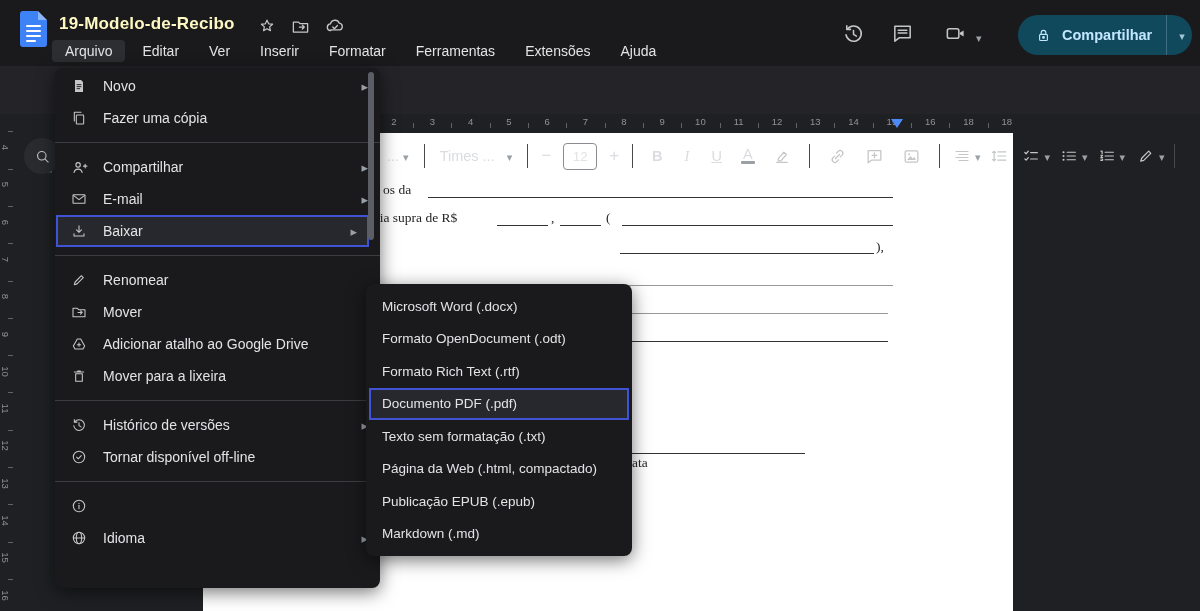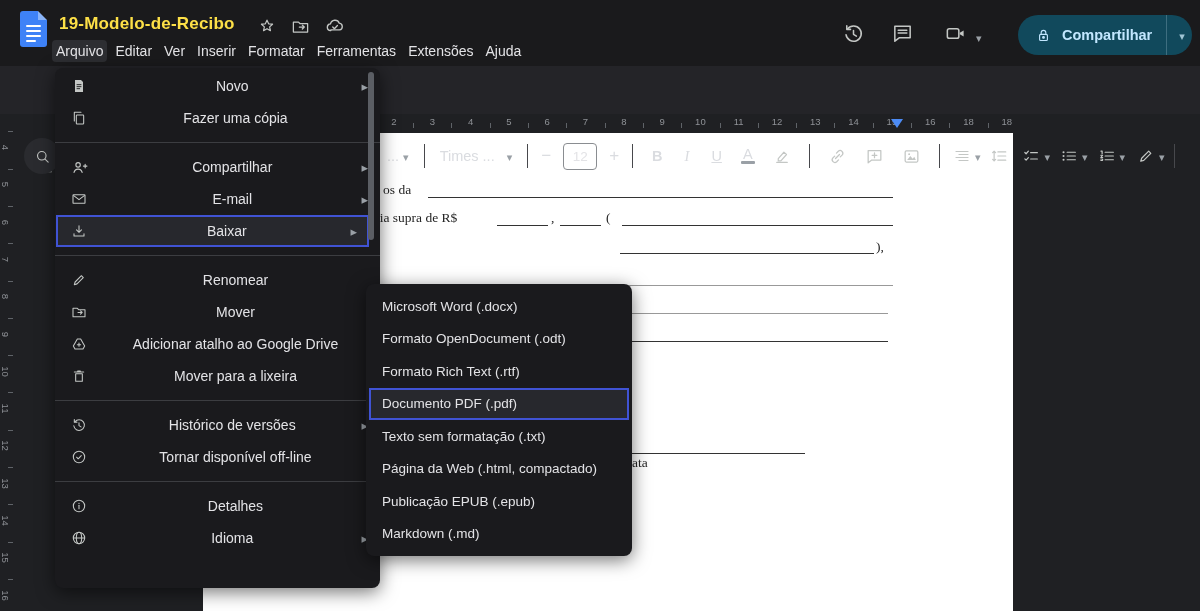--- a/index.html
+++ b/index.html
@@ -12,24 +12,24 @@
   .page{position:absolute;left:203px;top:133px;width:810px;height:478px;background:#ffffff;}
   
   .ic{display:inline-block;vertical-align:middle;}
   .ic svg{display:block;}
   .ic path,.ic rect,.ic circle,.ic ellipse,.ic polyline{stroke:#c4c7c5;fill:none;stroke-width:1.6;stroke-linecap:round;stroke-linejoin:round;}
   .ic .fil{fill:#c4c7c5;stroke:none;}
   
   .logo{position:absolute;left:20px;top:11px;width:27px;height:36px;background:#3e82f7;border-radius:3px;}
   .logo:before{content:"";position:absolute;right:0;top:0;border-style:solid;border-width:0 9px 9px 0;border-color:#1a1a1c #1a1a1c #8ab4f8 #8ab4f8;}
   .logo .ln{position:absolute;left:6px;width:15px;height:2.4px;background:#fff;border-radius:1px;}
-  .doc-title{position:absolute;left:59px;top:14px;font-size:17px;font-weight:600;color:#fde047;letter-spacing:.2px;}
+  .doc-title{position:absolute;left:59px;top:14px;font-size:17px;font-weight:600;color:#fef9c3;letter-spacing:.2px;}
   .title-icons{position:absolute;left:258px;top:16px;display:flex;gap:15px;align-items:center;}
   .menubar{position:absolute;left:52px;top:40px;display:flex;gap:4px;font-size:14px;color:#e3e3e6;}
-  .menubar .mi{padding:3px 4px;border-radius:4px;cursor:default;}
+  .menubar .mi{padding:3px 13px;border-radius:4px;cursor:default;}
   .menubar .mi.active{background:#2d2e32;}
   .tb-icon{position:absolute;top:22px;}
   .share{position:absolute;left:1018px;top:15px;width:174px;height:40px;background:#11495c;border-radius:20px;display:flex;align-items:center;color:#c2e7ff;}
   .share .lbl{font-size:14.5px;font-weight:600;margin-left:10px;color:#c2e7ff;}
   .share .div{width:1px;height:40px;background:#3e6e80;margin-left:14px;}
   .share .ic path,.share .ic rect,.share .ic circle{stroke:#c2e7ff;}
   .caret{display:inline-block;}
   .caret:after{content:"▾";color:#9aa0a6;font-size:11px;line-height:1;}
   .share .caret:after{color:#9fc4d4;}
   
@@ -58,21 +58,21 @@
   .frag{position:absolute;font-family:"Liberation Serif",serif;font-size:13.5px;color:#252525;white-space:pre;}
   .uline{position:absolute;height:1px;background:#333;}
   .uline.gray{background:#999;}
   
   .menu-panel{position:absolute;left:55px;top:68px;width:325px;height:520px;background:#1a1a1d;border-radius:8px;
               box-shadow:0 4px 18px rgba(0,0,0,.55);padding:2px 0;box-sizing:border-box;}
   .submenu-panel{position:absolute;left:366px;top:248px;width:266px;height:272px;background:#1a1a1d;border-radius:8px;
               box-shadow:0 4px 18px rgba(0,0,0,.55);padding:6px 0;box-sizing:border-box;margin-top:36px;}
   .mrow{height:32px;display:flex;align-items:center;padding:0 12px 0 14px;color:#e3e3e6;font-size:14px;box-sizing:border-box;}
   .mrow .mic{width:20px;margin-right:14px;display:flex;justify-content:center;}
-  .mrow .mlabel{flex:1;white-space:nowrap;text-align:center;}
+  .mrow .mlabel{flex:1;white-space:nowrap;}
   .mrow .shortcut{color:#9aa0a6;font-size:13px;}
   .sub-arrow:after{content:"▸";color:#9aa0a6;font-size:13px;}
   .msep{height:1px;background:#3c3d41;margin:8px 0;}
   .mrow.sel{background:#27282d;box-shadow:inset 0 0 0 2px #4053d4;margin:0 11px 0 1px;padding-left:13px;}
   .srow{height:32.5px;display:flex;align-items:center;padding:0 16px;color:#e3e3e6;font-size:13.5px;box-sizing:border-box;white-space:nowrap;}
   .srow.sel{background:#27282d;box-shadow:inset 0 0 0 2px #4053d4;margin:0 3px;padding-left:13px;}
   .menu-scroll{position:absolute;right:6px;top:4px;width:6px;height:168px;background:#5b5e64;border-radius:3px;}
 </style>
 </head>
 <body>
@@ -472,21 +472,20 @@
     </div>
     <div class="msep"></div>
     <div class="mrow">
       <span class="mic ic">
           <svg width="16" height="16" viewBox="0 0 24 24">
             <circle cx="12" cy="12" r="8.5"></circle>
             <path d="M12 11v5"></path>
             <circle class="fil" cx="12" cy="8" r="1"></circle>
           </svg>
         </span>
-      <span class="mlabel">Detalhes</span>
     </div>
     <div class="mrow">
       <span class="mic ic">
           <svg width="16" height="16" viewBox="0 0 24 24">
             <circle cx="12" cy="12" r="8.5"></circle>
             <ellipse cx="12" cy="12" rx="4" ry="8.5"></ellipse>
             <path d="M3.5 12h17"></path>
           </svg>
         </span>
       <span class="mlabel">Idioma</span>

